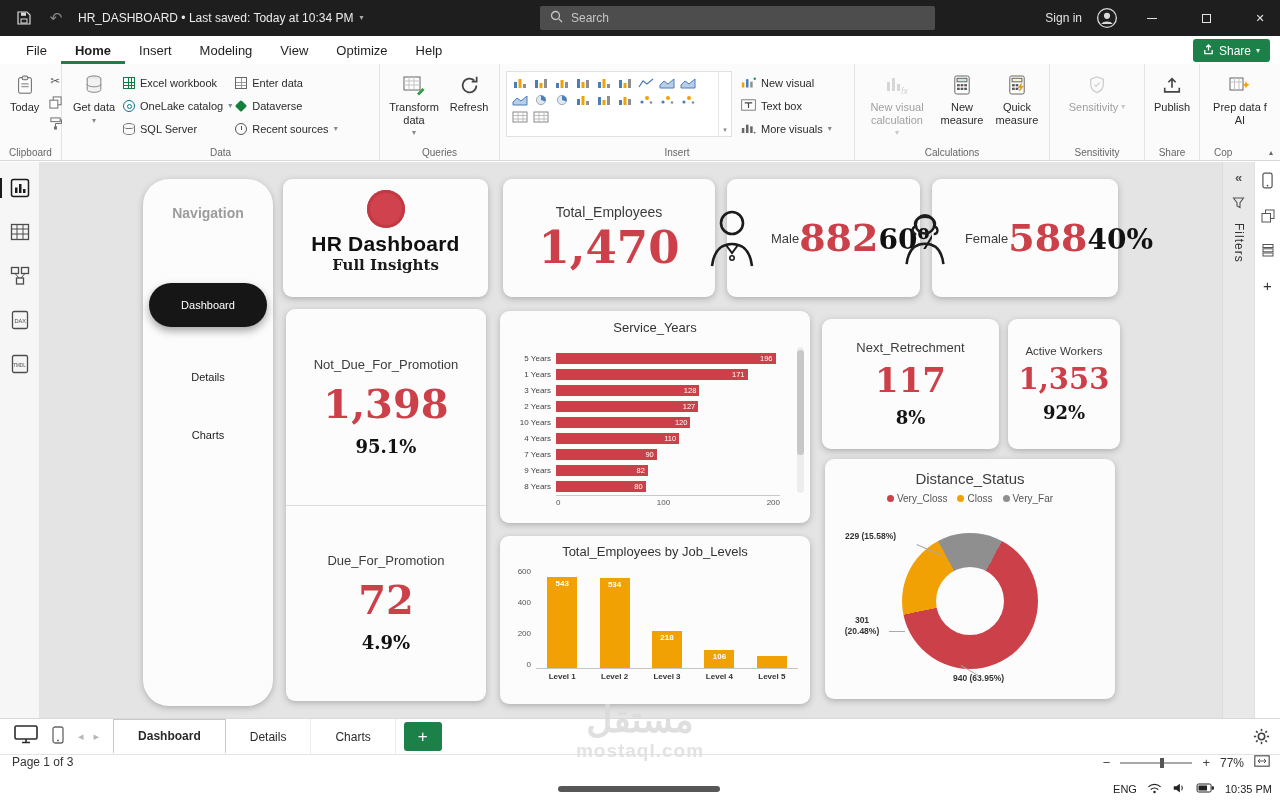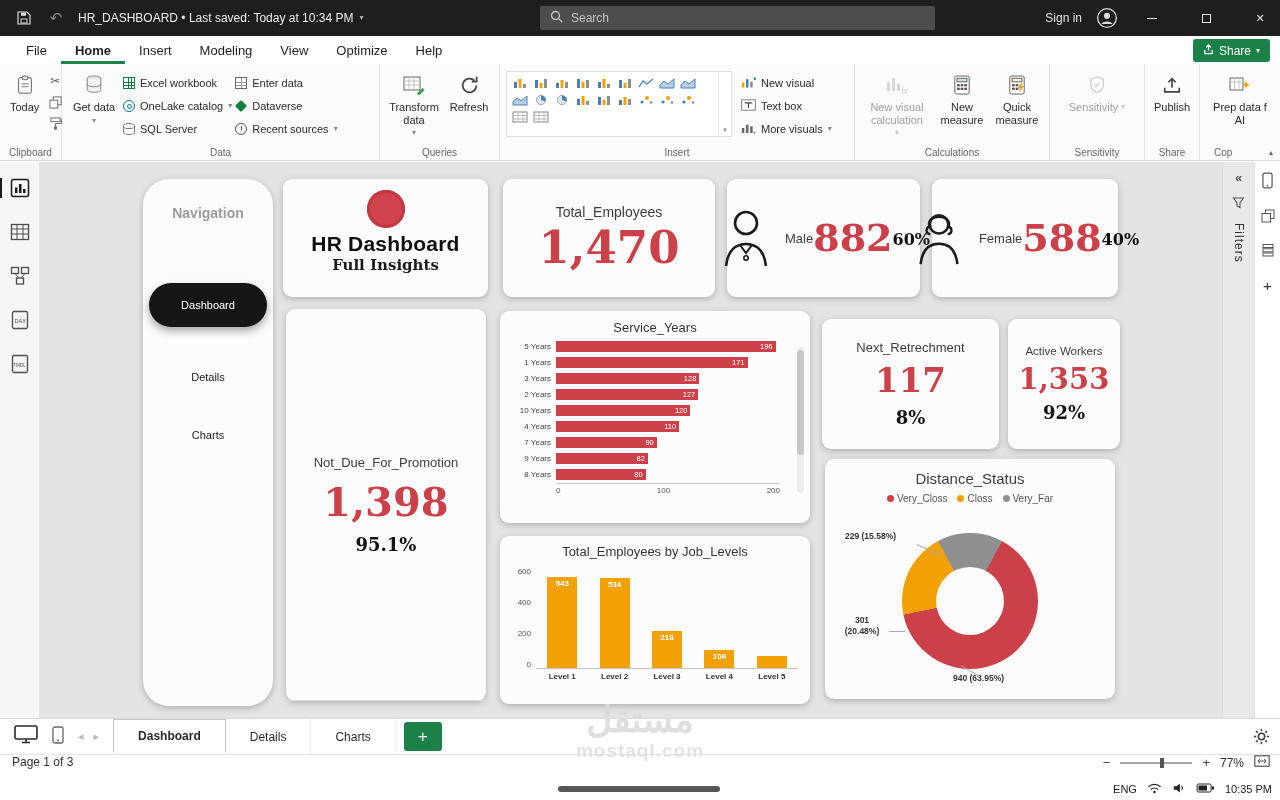--- a/index.html
+++ b/index.html
@@ -98,35 +98,35 @@
   
   .total-card{left:463px;top:17px;width:212px;height:118px;gap:4px}
   .total-card .kpi-label{font-size:14px}
   .total-card .kpi-value{font-size:45px}
   .gender-card{display:flex;align-items:center;justify-content:center;gap:10px;padding:0 8px}
   .male-card{left:687px;top:17px;width:193px;height:118px}
   .female-card{left:892px;top:17px;width:186px;height:118px}
   .g-col{display:flex;align-items:center}
   .g-label{font-size:13px;color:#3c3c3c}
   .g-value{font-size:38px;color:var(--red);line-height:1}
-  .g-pct{font-size:16px;color:#111;margin-top:2px}
+  .g-pct{font-size:28px;color:#111;margin-top:2px}
   .g-icon{width:58px;height:64px;flex:0 0 auto}
 
   
   .promo-card{left:246px;top:147px;width:200px;height:392px;display:flex;flex-direction:column}
   .promo-half{flex:1;display:flex;flex-direction:column;align-items:center;justify-content:center;gap:12px}
   .promo-half.top{border-bottom:1px solid #dcdcdc}
   .promo-label{font-size:13px;color:#3c3c3c}
   .promo-value{font-size:40px;color:var(--red);line-height:1}
   .promo-pct{font-size:18px;color:#111}
 
   
   .sy-card{left:460px;top:149px;width:310px;height:212px;padding:9px 8px 6px 8px}
   .chart-title{text-align:center;font-size:13px;color:#333}
-  #sy-rows{margin-top:3px}
+  #sy-rows{margin-top:15px}
   .sy-row{display:flex;align-items:center;height:16px}
   .sy-label{width:48px;text-align:right;font-size:8px;color:#444;padding-right:5px;flex:none}
   .sy-track{flex:1;height:11px;margin-right:22px;position:relative}
   .sy-bar{height:100%;background:var(--red);display:flex;align-items:center;justify-content:flex-end;padding-right:3px;min-width:14px}
   .sy-val{font-size:7.5px;color:#fff}
   .sy-axis-wrap{display:flex;margin-top:1px}
   .sy-axspacer{width:48px;flex:none}
   #sy-axis{flex:1;display:flex;justify-content:space-between;border-top:1px solid #c9c9c9;padding-top:2px;margin-right:22px;font-size:8px;color:#555}
   .sy-scroll{position:absolute;right:6px;top:36px;bottom:30px;width:7px;background:#ededed;border-radius:4px}
   .sy-thumb{position:absolute;left:0;right:0;top:3px;height:72%;background:#c7c7c7;border-radius:4px}
@@ -737,20 +737,25 @@
         <span class="g-value serif">588</span>
         <span class="g-pct serif">40%</span>
       </span>
     </div>
 
     <div class="card promo-card">
       <div class="promo-half top">
         <div class="promo-label">Not_Due_For_Promotion</div>
         <div class="promo-value serif">1,398</div>
         <div class="promo-pct serif">95.1%</div>
+      </div>
+      <div class="promo-half">
+        <div class="promo-label">Due_For_Promotion</div>
+        <div class="promo-value serif">72</div>
+        <div class="promo-pct serif">4.9%</div>
       </div>
     </div>
 
     <div class="card sy-card">
       <div class="chart-title">Service_Years</div>
       <div id="sy-rows">
           <div class="sy-row">
             <span class="sy-label">5 Years</span>
             <div class="sy-track">
               <div class="sy-bar" style="width: 98%;">

